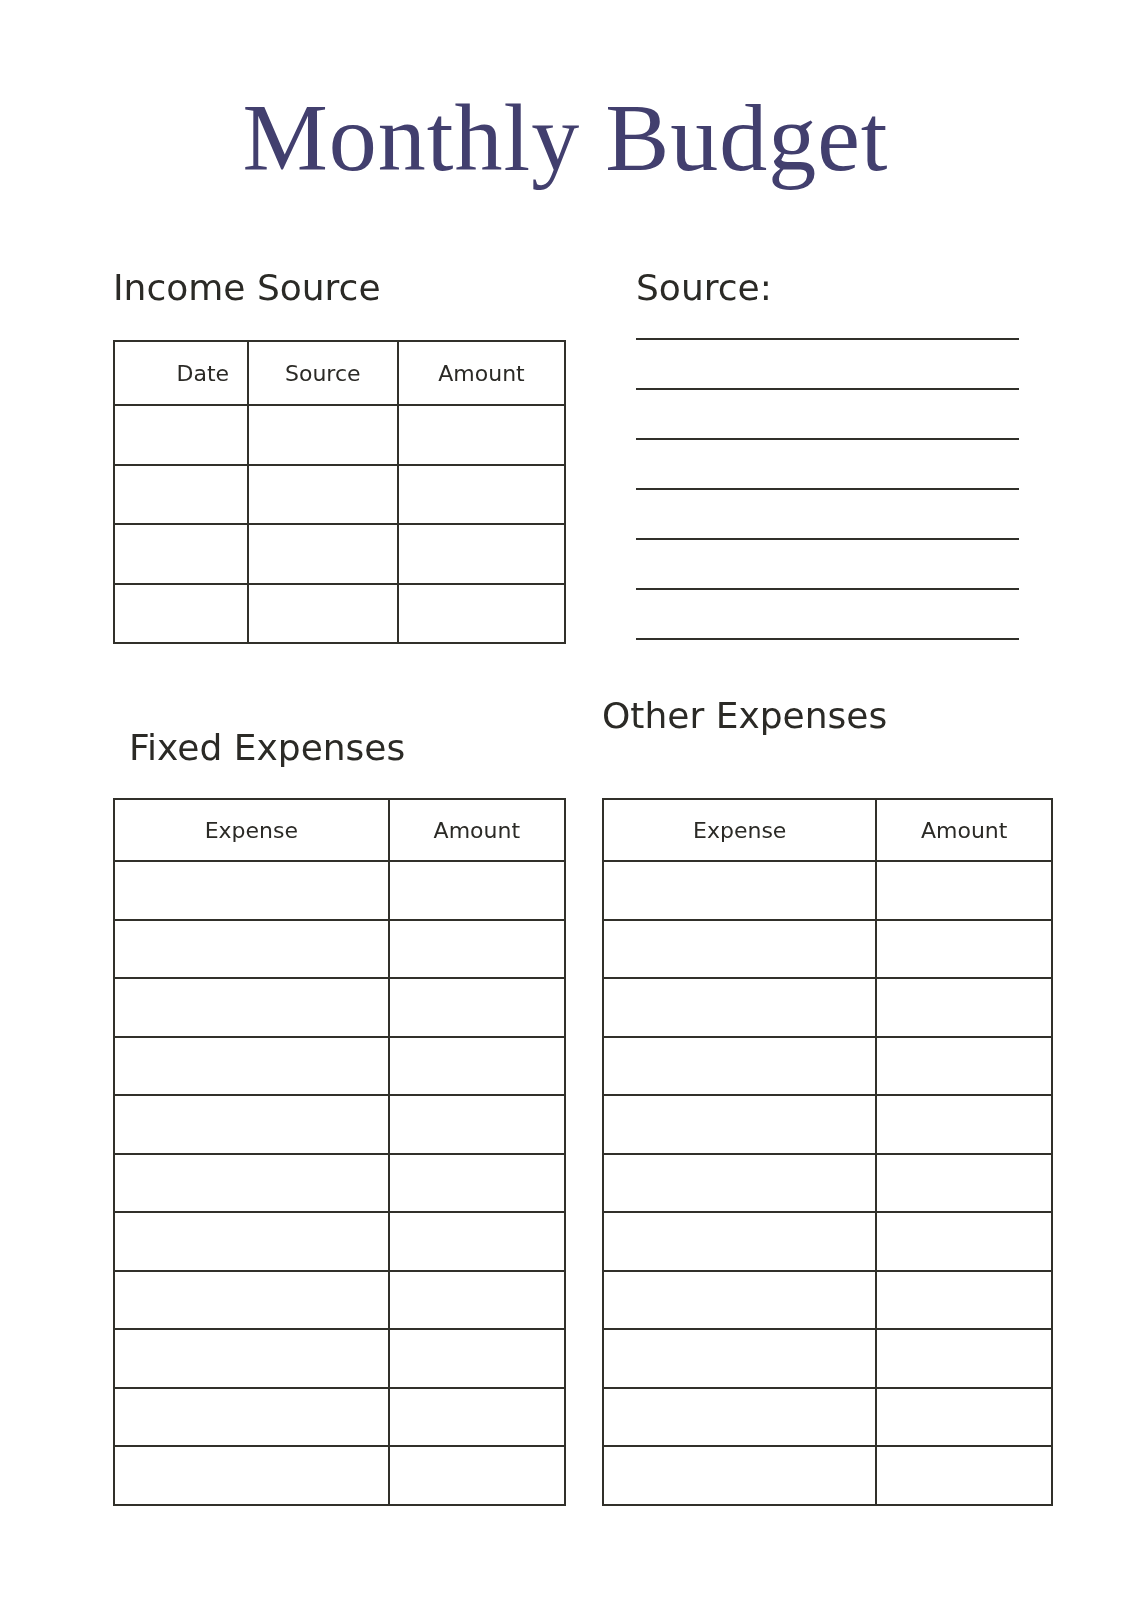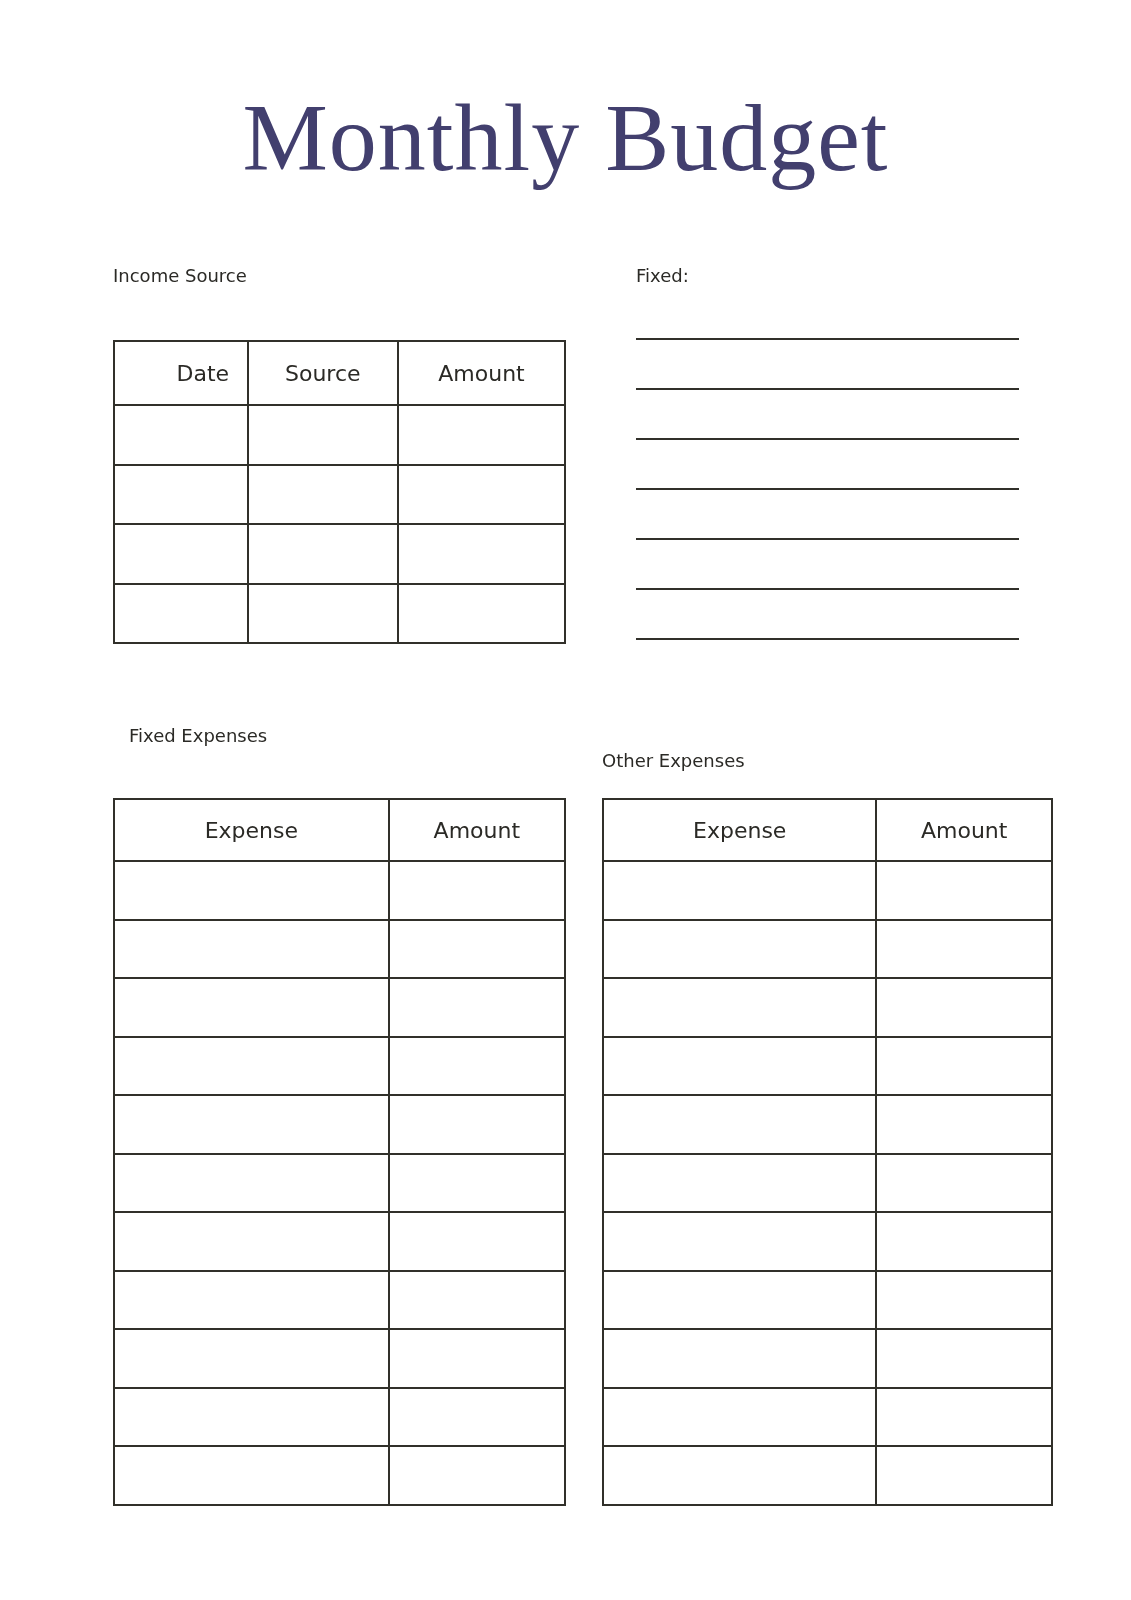--- a/index.html
+++ b/index.html
@@ -28,28 +28,28 @@
     font-size: 96px;
     line-height: 1.05;
     letter-spacing: 1px;
     color: #423f6e;
   }
   .section-heading {
     position: absolute;
     margin: 0;
     font-family: "DejaVu Sans", sans-serif;
     font-weight: 400;
-    font-size: 18px;
+    font-size: 36px;
     line-height: 1.35;
     color: #2b2a26;
   }
   #income-heading  { left: 113px; top: 264px; }
   #notes-heading   { left: 636px; top: 264px; }
   #fixed-heading   { left: 129px; top: 724px; }
-  #other-heading   { left: 602px; top: 749px; }
+  #other-heading   { left: 602px; top: 692px; }
 
   table.planner {
     position: absolute;
     border-collapse: collapse;
     table-layout: fixed;
     background: transparent;
   }
   table.planner th,
   table.planner td {
     border: 2px solid #31302a;
@@ -122,21 +122,21 @@
         <td></td>
       </tr>
         <tr>
         <td></td>
         <td></td>
         <td></td>
       </tr>
       </tbody>
   </table>
 
-  <h2 class="section-heading" id="notes-heading">Fixed:</h2>
+  <h2 class="section-heading" id="notes-heading">Source:</h2>
 
   <div class="note-lines">
     <div class="note-line"></div>
   <div class="note-line"></div>
       <div class="note-line"></div>
       <div class="note-line"></div>
       <div class="note-line"></div>
       <div class="note-line"></div>
       <div class="note-line"></div>
     </div>

